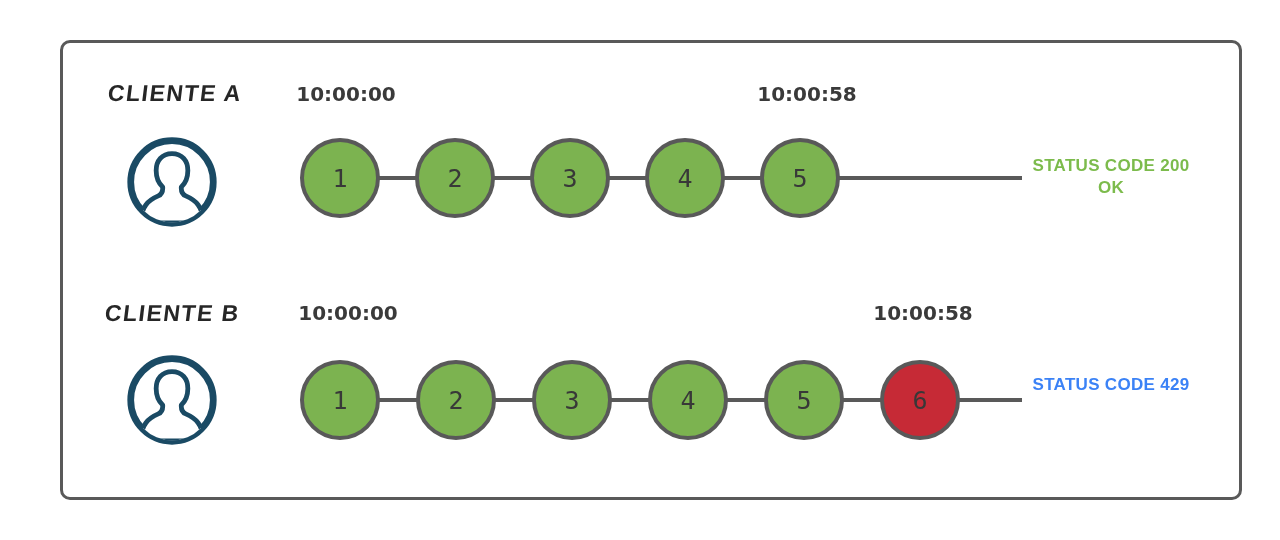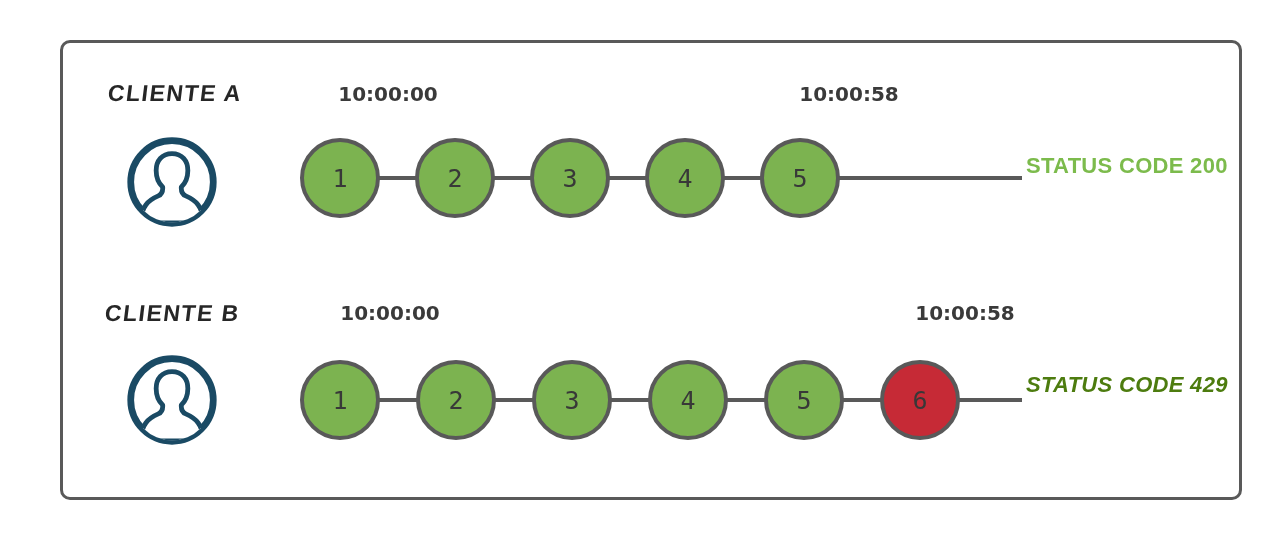--- a/index.html
+++ b/index.html
@@ -37,21 +37,20 @@
     white-space: nowrap;
   }
   .timestamp {
     position: absolute;
     transform: translateX(-50%);
     font-family: "DejaVu Sans", sans-serif;
     font-size: 20px;
     font-weight: bold;
     color: #3a3a3a;
     white-space: nowrap;
-    margin-left: 42px;
   }
   .timeline-line {
     position: absolute;
     height: 4px;
     background: #595959;
     z-index: 1;
   }
   .step {
     position: absolute;
     width: 80px;
@@ -69,28 +68,28 @@
   .step span {
     font-family: "DejaVu Sans Mono", monospace;
     font-size: 25px;
     color: #383838;
   }
   .status-block {
     position: absolute;
     width: 170px;
     text-align: center;
     font-family: "Liberation Sans", sans-serif;
-    font-size: 22px;
+    font-size: 17px;
     font-weight: bold;
     letter-spacing: 0.3px;
     line-height: 22px;
     white-space: nowrap;
   }
   .status-block.ok-status { color: #7CBB4C; }
-  .status-block.limited-status { color: #4d7c0f; font-style: italic; }
+  .status-block.limited-status { color: #3b82f6; }
   .avatar {
     position: absolute;
     width: 96px;
     height: 96px;
     z-index: 2;
   }
 </style>
 </head>
 <body>
 
@@ -136,20 +135,21 @@
     </div>
   <div class="step ok" style="left:645px; top:138px;">
     <span>4</span>
     </div>
   <div class="step ok" style="left:760px; top:138px;">
     <span>5</span>
     </div>
 
   <div class="status-block ok-status" style="left:1026px; top:155px;">
     <div>STATUS CODE 200</div>
+    <div>OK</div>
   </div>
 
   <div class="client-label" style="left:105px; top:300px;">CLIENTE B</div>
 
   <div class="timestamp" style="left:348px; top:301px;">10:00:00</div>
   <div class="timestamp" style="left:923px; top:301px;">10:00:58</div>
 
   <svg class="avatar" style="left:124px; top:352px;" viewBox="0 0 100 100">
     <defs>
         <clipPath id="clipB">

